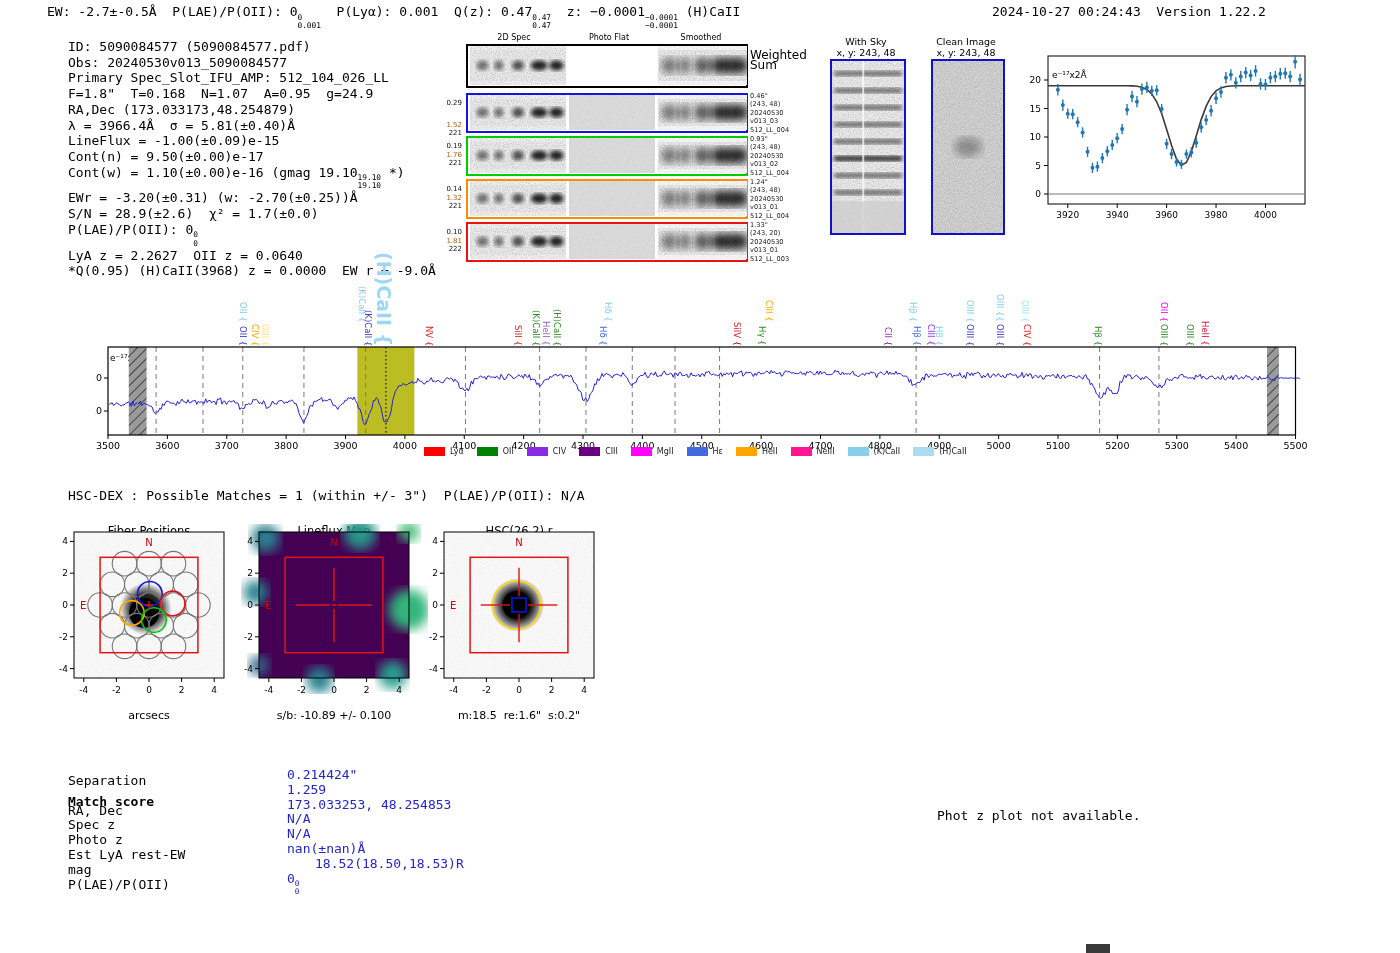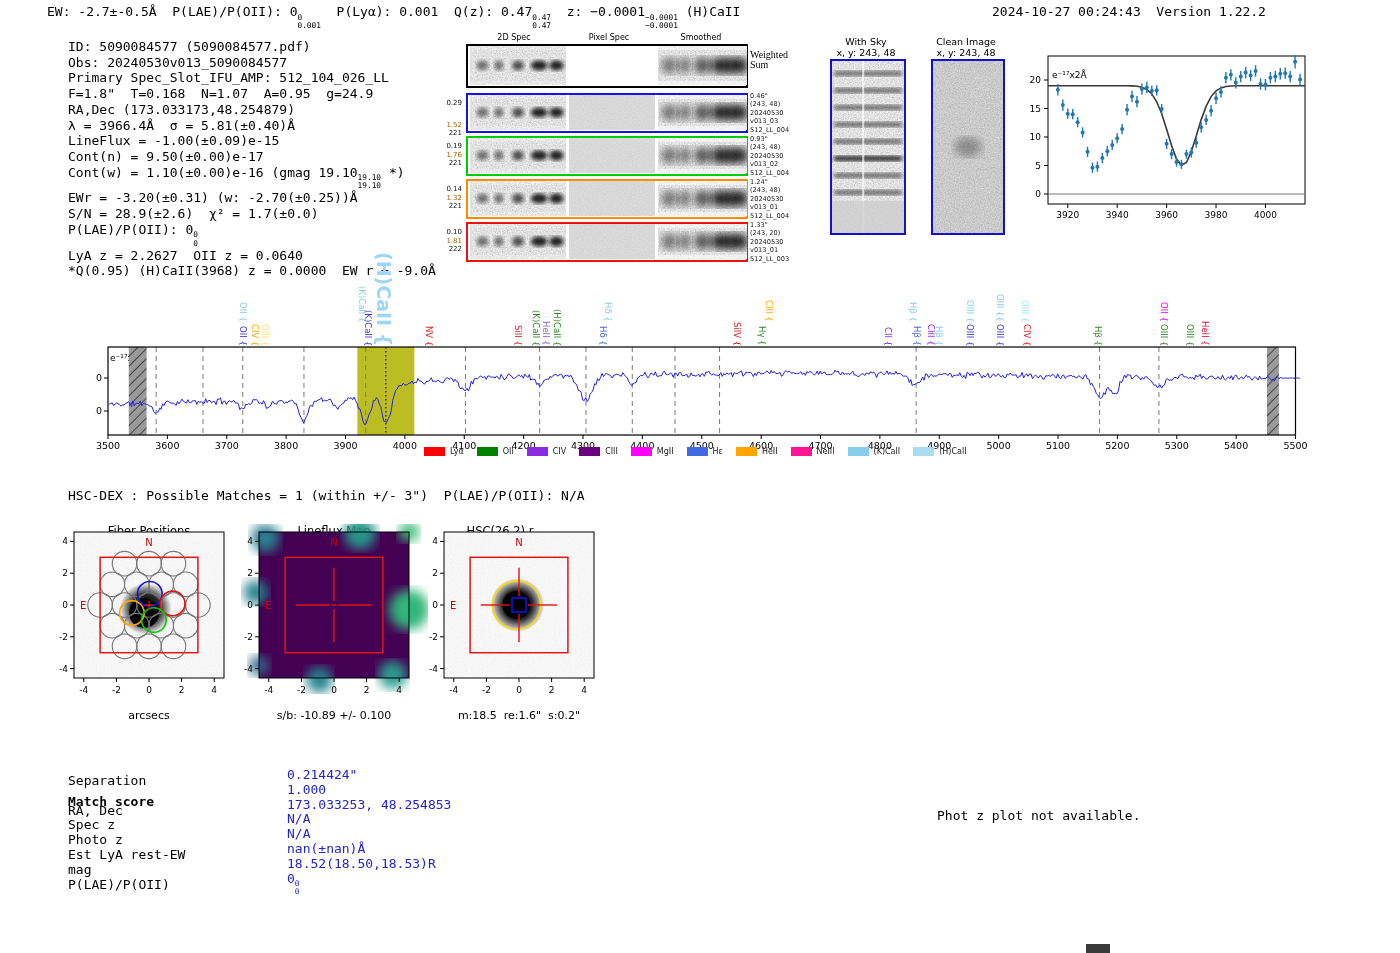--- a/index.html
+++ b/index.html
@@ -10,21 +10,21 @@
   .sans{font-family:"DejaVu Sans",sans-serif;margin-top:12px;}
   #header-line{left:47px;top:4px;font-size:13px;white-space:pre;}
   #header-datetime{left:992px;top:4px;font-size:13px;white-space:pre;}
   #info-block{left:68px;top:39px;font-size:13px;line-height:15.7px;white-space:pre;}
   .stack{display:inline-flex;flex-direction:column;font-size:0.60em;line-height:1.05;
          vertical-align:-0.45em;text-align:left;}
   .spec2d-colheads span{position:absolute;top:0;font-size:8px;transform:translateX(-50%);}
   .spec2d-row{position:absolute;left:466px;width:282px;box-sizing:border-box;}
   .spec2d-left{position:absolute;width:22px;text-align:right;font-size:7px;line-height:8.6px;}
   .spec2d-right{position:absolute;left:750px;width:64px;font-size:6.6px;line-height:8.4px;color:#222;}
-  .wsum{position:absolute;left:750px;font-size:10px;line-height:10px;color:#000;font-family:Liberation Serif, serif;}
+  .wsum{position:absolute;left:750px;font-size:12px;line-height:10px;color:#000;}
   .skytitle{position:absolute;font-size:9.5px;text-align:center;line-height:11px;}
   .unitlab{font-size:9px;}
   .linelabel{position:absolute;writing-mode:vertical-rl;text-orientation:mixed;
              font-size:8.5px;letter-spacing:0;white-space:pre;}
   .linelabel.big{font-size:19px;font-weight:bold;}
   #legend-row{left:424px;top:447px;display:flex;align-items:center;gap:13px;}
   .legend-item{display:flex;align-items:center;gap:5px;}
   .legend-swatch{width:21px;height:9px;display:inline-block;}
   .legend-label{font-size:8px;color:#222;}
   #hsc-dex-line{left:68px;top:488px;font-size:13px;white-space:pre;}
@@ -93,21 +93,21 @@
     </radialGradient>
   </defs>
 </svg>
 
 <div class="abs mono" id="header-line"><span>EW: -2.7±-0.5Å  P(LAE)/P(OII): 0</span><span class="stack"><span>0</span><span>0.001</span></span><span>  P(Lyα): 0.001  Q(z): 0.47</span><span class="stack"><span>0.47</span><span>0.47</span></span><span>  z: −0.0001</span><span class="stack"><span>−0.0001</span><span>−0.0001</span></span><span> (H)CaII</span></div>
 <div class="abs mono" id="header-datetime">2024-10-27 00:24:43  Version 1.22.2</div>
 <div class="abs mono" id="info-block"><div style="white-space: pre;"><span>ID: 5090084577 (5090084577.pdf)</span></div><div style="white-space: pre;"><span>Obs: 20240530v013_5090084577</span></div><div style="white-space: pre;"><span>Primary Spec_Slot_IFU_AMP: 512_104_026_LL</span></div><div style="white-space: pre;"><span>F=1.8"  T=0.168  N=1.07  A=0.95  g=24.9</span></div><div style="white-space: pre;"><span>RA,Dec (173.033173,48.254879)</span></div><div style="white-space: pre;"><span>λ = 3966.4Å  σ = 5.81(±0.40)Å</span></div><div style="white-space: pre;"><span>LineFlux = -1.00(±0.09)e-15</span></div><div style="white-space: pre;"><span>Cont(n) = 9.50(±0.00)e-17</span></div><div style="white-space: pre;"><span>Cont(w) = 1.10(±0.00)e-16 (gmag 19.10</span><span class="stack"><span>19.10</span><span>19.10</span></span><span> *)</span></div><div style="white-space: pre;"><span>EWr = -3.20(±0.31) (w: -2.70(±0.25))Å</span></div><div style="white-space: pre;"><span>S/N = 28.9(±2.6)  χ² = 1.7(±0.0)</span></div><div style="white-space: pre;"><span>P(LAE)/P(OII): 0</span><span class="stack"><span>0</span><span>0</span></span></div><div style="white-space: pre;"><span>LyA z = 2.2627  OII z = 0.0640</span></div><div style="white-space: pre;"><span>*Q(0.95) (H)CaII(3968) z = 0.0000  EW r = -9.0Å</span></div></div>
 
 <div class="abs spec2d-colheads" id="spec2d-colheads" style="left:0;top:33px;width:1400px;height:12px;">
     <span style="left: 514px;">2D Spec</span>
-    <span style="left: 609px;">Pixel Spec</span>
+    <span style="left: 609px;">Photo Flat</span>
     <span style="left: 701px;">Smoothed</span>
   </div>
 <div id="spec2d-rows">
     <div class="abs spec2d-row" style="top: 44px; height: 44px; border: 2.5px solid rgb(0, 0, 0); background: rgb(255, 255, 255);">
       <svg width="96" height="39" style="position:absolute;left:2px;top:0">
         <rect x="0" y="0" width="96" height="39" filter="url(#fNoise)"></rect>
         <ellipse cx="12.48" cy="19.5" rx="6" ry="5" fill="#000" fill-opacity="0.5" filter="url(#fBlur2)"></ellipse>
         <ellipse cx="28.799999999999997" cy="19.5" rx="4.8" ry="5" fill="#000" fill-opacity="0.5" filter="url(#fBlur2)"></ellipse>
         <ellipse cx="48" cy="19.5" rx="6" ry="5" fill="#000" fill-opacity="0.65" filter="url(#fBlur2)"></ellipse>
         <ellipse cx="69.12" cy="19.5" rx="8.4" ry="5" fill="#000" fill-opacity="0.85" filter="url(#fBlur2)"></ellipse>
@@ -692,21 +692,21 @@
         <line x1="133.6" y1="154" x2="133.6" y2="158" stroke="#000"></line>
         <text x="133.6" y="169" font-size="9" text-anchor="middle">2</text>
         <line x1="22" y1="49.2" x2="26" y2="49.2" stroke="#000"></line>
         <text x="20" y="52.2" font-size="9" text-anchor="end">2</text>
         <line x1="166.2" y1="154" x2="166.2" y2="158" stroke="#000"></line>
         <text x="166.2" y="169" font-size="9" text-anchor="middle">4</text>
         <line x1="22" y1="17.4" x2="26" y2="17.4" stroke="#000"></line>
         <text x="20" y="20.4" font-size="9" text-anchor="end">4</text>
       </svg>
     </div>
-    <div class="cutout-title sans" style="left: 500px; text-align: center;">HSC(26.2) r</div>
+    <div class="cutout-title sans" style="left: 519px; text-align: center;">HSC(26.2) r</div>
     <div class="cutout-sub sans" style="left: 519px;">m:18.5  re:1.6"  s:0.2"</div>
     <div class="abs" style="left: 418px; top: 524px;">
       <svg width="195" height="170">
         <rect x="26" y="8" width="150" height="146" filter="url(#fNoiseLight)"></rect>
         <circle cx="99.37" cy="81" r="27" fill="url(#blobDark)"></circle>
         <circle cx="98.555" cy="81" r="14" fill="#000"></circle>
         <circle cx="98.555" cy="81" r="24" fill="none" stroke="#ffd700" stroke-width="1.6"></circle>
         <rect x="94" y="74" width="14" height="14" fill="none" stroke="#1010c8" stroke-width="1.8"></rect>
         <line stroke="#e01515" stroke-width="1.4" x1="62.695" x2="92.035" y1="81" y2="81"></line>
         <line stroke="#e01515" stroke-width="1.4" x1="109.965" x2="139.305" y1="81" y2="81"></line>
@@ -737,28 +737,28 @@
         <line x1="22" y1="17.4" x2="26" y2="17.4" stroke="#000"></line>
         <text x="20" y="20.4" font-size="9" text-anchor="end">4</text>
       </svg>
     </div>
   </div>
 
 <div class="abs mono" id="match-table">
     <div class="mt-label mono" style="top: 2px;">Separation</div>
     <div class="mt-value mono" style="top: -4px;">0.214424"</div>
     <div class="mt-label mono" style="top: 23px; font-weight: bold;">Match score</div>
-    <div class="mt-value mono" style="top: 10.8px;">1.000</div>
+    <div class="mt-value mono" style="top: 10.8px;">1.259</div>
     <div class="mt-label mono" style="top: 31.6px;">RA, Dec</div>
     <div class="mt-value mono" style="top: 25.6px;">173.033253, 48.254853</div>
     <div class="mt-label mono" style="top: 46.4px;">Spec z</div>
     <div class="mt-value mono" style="top: 40.4px;">N/A</div>
     <div class="mt-label mono" style="top: 61.2px;">Photo z</div>
     <div class="mt-value mono" style="top: 55.2px;">N/A</div>
     <div class="mt-label mono" style="top: 76px;">Est LyA rest-EW</div>
     <div class="mt-value mono" style="top: 70px; text-align: center;">nan(±nan)Å</div>
     <div class="mt-label mono" style="top: 90.8px;">mag</div>
-    <div class="mt-value mono" style="top: 84.8px;">18.52(18.50,18.53)R</div>
+    <div class="mt-value mono" style="top: 84.8px; margin-left: 28px;">18.52(18.50,18.53)R</div>
     <div class="mt-label mono" style="top: 105.6px;">P(LAE)/P(OII)</div>
     <div class="mt-value mono" style="top: 99.6px;"><span>0</span><span class="stack"><span>0</span><span>0</span></span></div>
   </div>
 <div class="abs mono" id="phot-z-note">Phot z plot not available.</div>
 <div class="abs" id="bottom-mark"></div>
 
 </body></html>

